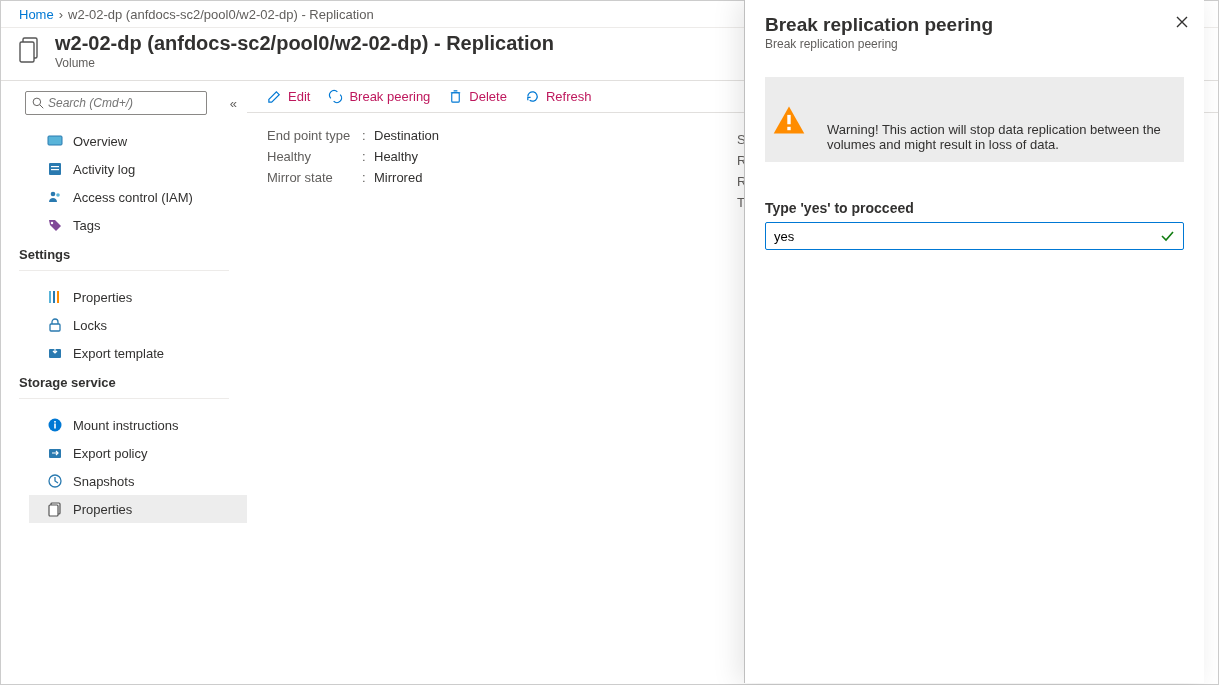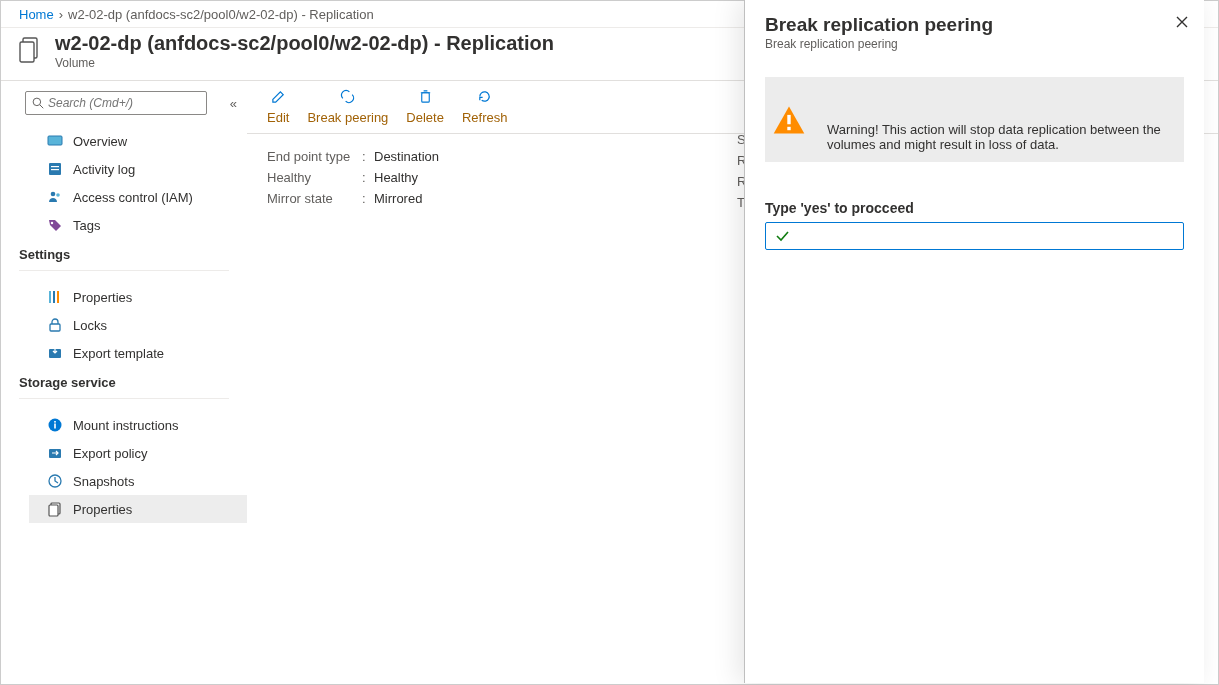--- a/index.html
+++ b/index.html
@@ -120,22 +120,21 @@
       gap: 18px;
       padding: 8px 20px;
       border-bottom: 1px solid #e1dfdd;
       font-size: 13px;
     }
     .tool-btn {
       display: flex;
       align-items: center;
       gap: 6px;
       cursor: pointer;
-      color: #a16207;
-      flex-direction: column;
+      color: #be185d;
     }
     .tool-btn .ticon { color: #0078d4; }
     .details {
       padding: 12px 20px;
       position: relative;
     }
     .detail-row { display: flex; padding: 3px 0; font-size: 13px; }
     .detail-label { width: 95px; color: #605e5c; }
     .detail-colon { width: 12px; color: #605e5c; }
     .detail-value { color: #323130; }
@@ -488,20 +487,21 @@
         <rect x="18" y="14" width="4" height="11" fill="#fff"></rect>
         <rect x="18" y="28" width="4" height="4" fill="#fff"></rect>
       </svg>
     </div>
     <div class="warning-txt">Warning! This action will stop data replication between the volumes and might result in loss of data.</div>
   </div>
 
   <div class="confirm-block">
     <div class="confirm-label">Type 'yes' to procceed</div>
     <div class="confirm-inp">
+      <input id="confirm-field" value="yes" style="">
       <span class="check-ok">
         <svg width="16" height="16" viewBox="0 0 16 16">
             <path d="M3 8 L7 12 L14 4" fill="none" stroke="#107c10" stroke-width="1.6"></path>
           </svg>
       </span>
     </div>
   </div>
 
 </div>
 

